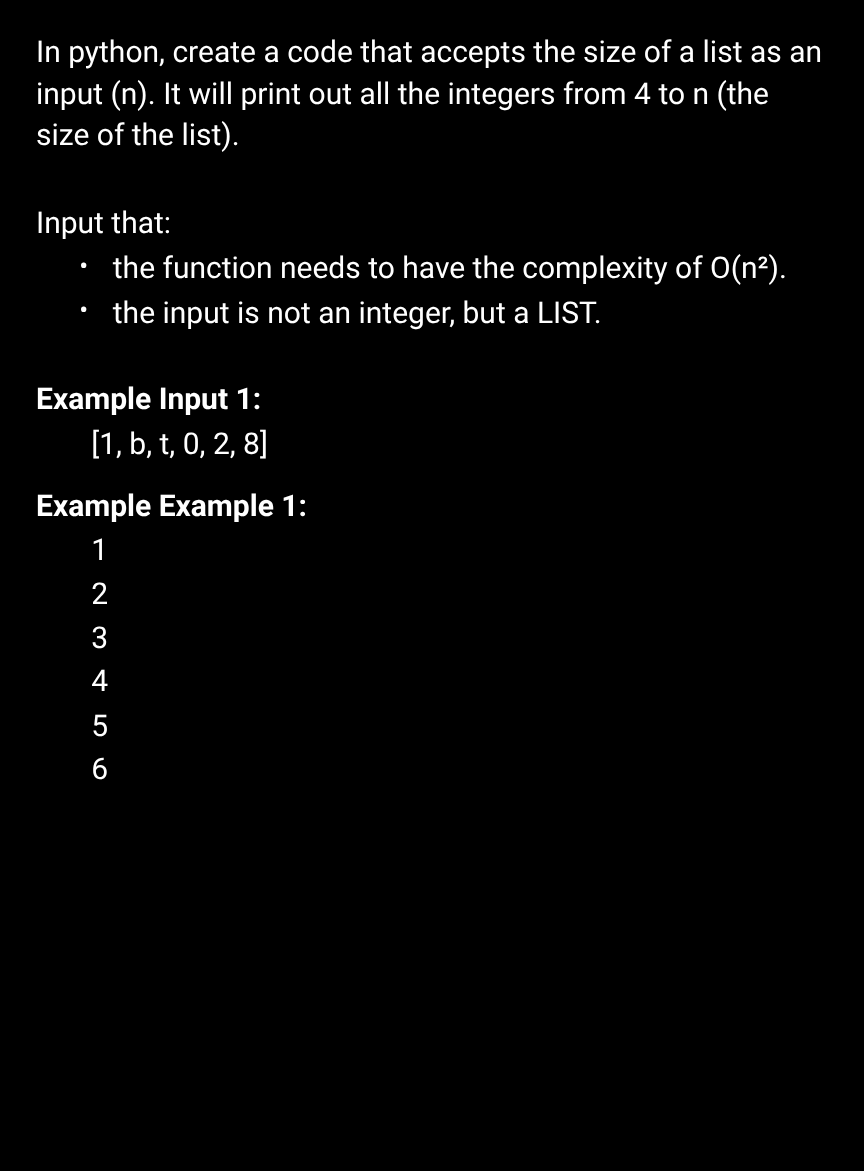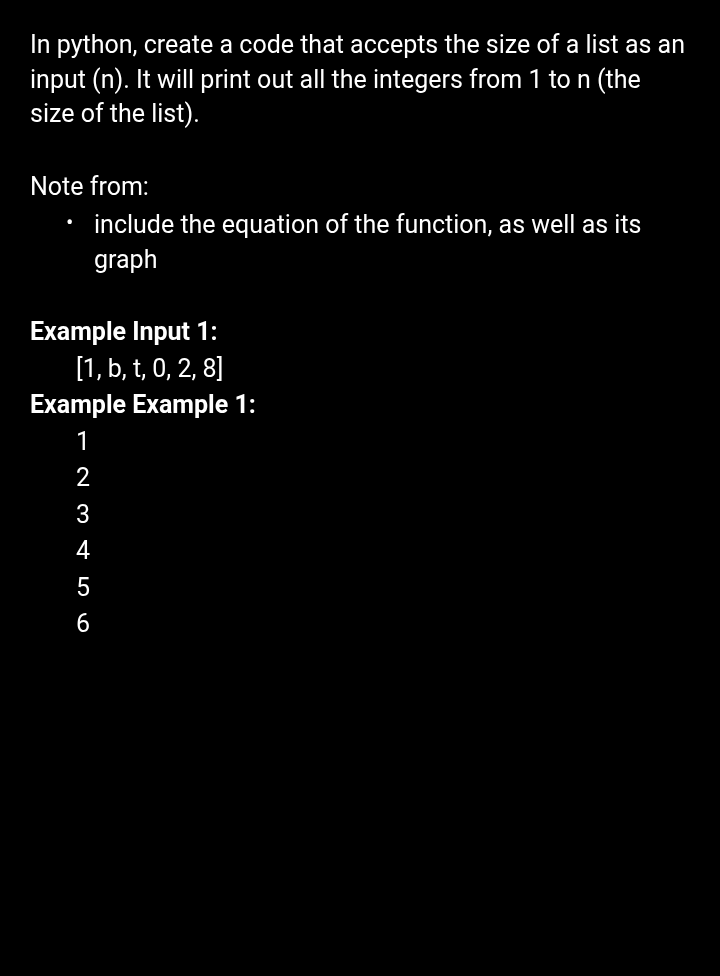--- a/index.html
+++ b/index.html
@@ -39,36 +39,37 @@
       left: 0;
       top: 0;
       font-size: 22px;
     }
     .example-label {
       margin-bottom: 2px;
       font-weight: bold;
     }
     .example-content {
       padding-left: 46px;
-      margin-bottom: 2px;
+      margin-bottom: 18px;
     }
     .output-line {
       padding-left: 46px;
       margin-bottom: 2px;
     }
   </style>
 </head>
 <body>
 
-<div class="paragraph">In python, create a code that accepts the size of a list as an input (n). It will print out all the integers from 1 to n (the size of the list).</div>
+<div class="paragraph">In python, create a code that accepts the size of a list as an input (n). It will print out all the integers from 4 to n (the size of the list).</div>
 
-<div class="note-heading">Note from:</div>
+<div class="note-heading">Input that:</div>
 
 <ul>
-  <li>include the equation of the function, as well as its graph</li>
+  <li>the function needs to have the complexity of O(n²).</li>
+  <li>the input is not an integer, but a LIST.</li>
 </ul>
 
 <div class="example-label">Example Input 1:</div>
 <div class="example-content">[1, b, t, 0, 2, 8]</div>
 
 <div class="example-label">Example Example 1:</div>
 <div class="output-line">1</div>
 <div class="output-line">2</div>
 <div class="output-line">3</div>
 <div class="output-line">4</div>

